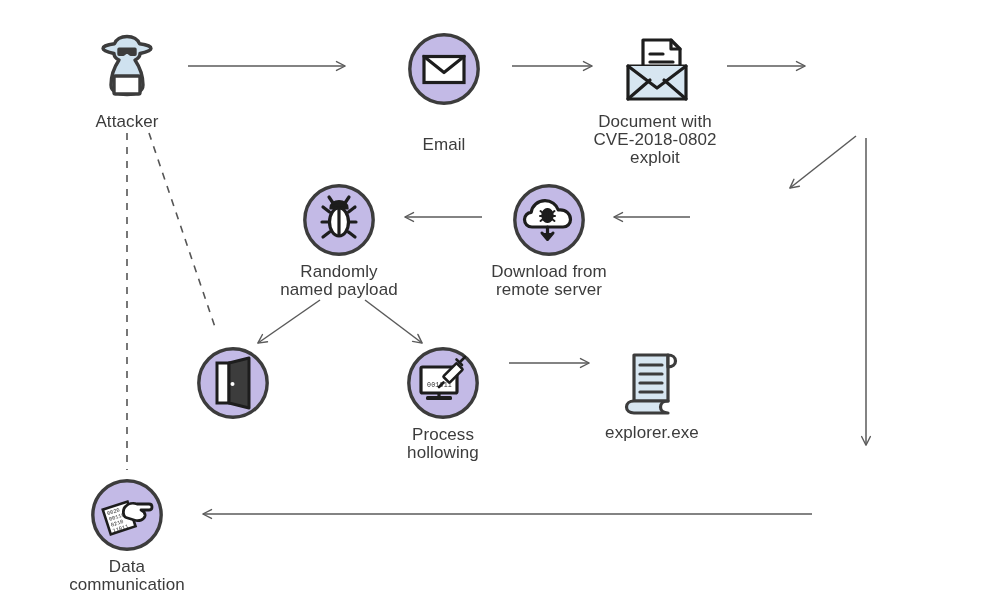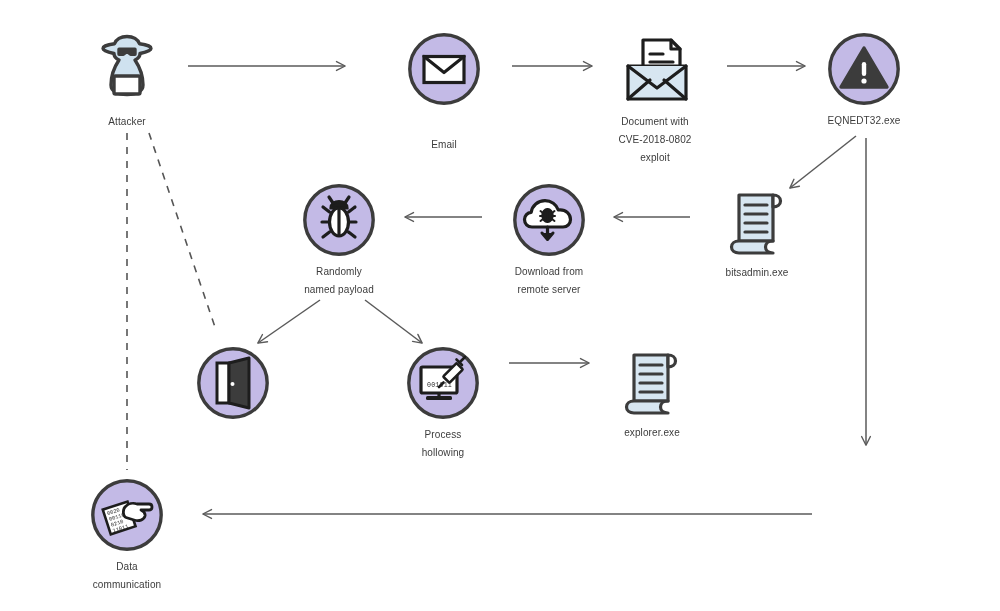--- a/index.html
+++ b/index.html
@@ -25,21 +25,21 @@
     align-items: center;
   }
   .node-icon {
     width: 76px;
     height: 76px;
     position: relative;
     display: block;
   }
   .node-label {
     margin-top: 5px;
-    font-size: 10px;
+    font-size: 17px;
     line-height: 18px;
     color: #3c3c3c;
     font-family: "Liberation Sans", sans-serif;
     white-space: pre-line;
     letter-spacing: 0.1px;
   }
   #edges {
     position: absolute;
     left: 0; top: 0;
     width: 1000px; height: 611px;
@@ -135,50 +135,21 @@
           <path d="M11,34 L40,56 L69,34" fill="#d7e6f1"></path>
           <path d="M11,67 L33,48 M69,67 L47,48" fill="none"></path>
         </g>
       </svg>
     </div>
     <div class="node-label">Document with
 CVE-2018-0802
 exploit</div>
   </div>
 
-  <div class="node" style="left:864px; top:31px;">
-    <div class="node-icon">
-      <svg viewBox="0 0 76 76" width="76" height="76">
-        <circle cx="38" cy="38" r="34.2" fill="#c3bae6" stroke="#3c3c3c" stroke-width="3.4"></circle>
-        <path d="M38,17 L61,56 L15,56 Z" fill="#3c3c3c" stroke="#3c3c3c" stroke-width="3.4" stroke-linejoin="round"></path>
-        <rect x="35.8" y="31" width="4.4" height="14" rx="2.2" fill="#ffffff"></rect>
-        <circle cx="38" cy="50" r="2.6" fill="#ffffff"></circle>
-      </svg>
-    </div>
-    <div class="node-label">EQNEDT32.exe</div>
-  </div>
-
-  <div class="node" style="left:757px; top:183px;">
-    <div class="node-icon">
-      <svg viewBox="0 0 76 76" width="76" height="76">
-        <g stroke="#3c3c3c" stroke-width="3.2" stroke-linejoin="round" stroke-linecap="round">
-          <path d="M20,12 L54,12 L54,58 L20,58 Z" fill="#d7e6f1"></path>
-          <path d="M20,12 L54,58" stroke="none" fill="none"></path>
-          <path d="M54,12 C58.5,12 61.5,14.4 61.5,18 C61.5,21.6 58.5,24 54,24 L54,12 Z" fill="#ffffff"></path>
-          <path d="M20,58 C15.5,58 12.5,60.4 12.5,64 C12.5,67.6 15.5,70 20,70
-                   L54,70 C49.5,70 46.5,67.6 46.5,64 C46.5,60.4 49.5,58 54,58 Z" fill="#d7e6f1"></path>
-          <line x1="26" y1="22" x2="48" y2="22"></line>
-          <line x1="26" y1="31" x2="48" y2="31"></line>
-          <line x1="26" y1="40" x2="48" y2="40"></line>
-          <line x1="26" y1="49" x2="48" y2="49"></line>
-        </g>
-      </svg>
-    </div>
-    <div class="node-label">bitsadmin.exe</div>
-  </div>
+
 
   <div class="node" style="left:339px; top:182px;">
     <div class="node-icon">
       <svg viewBox="0 0 76 76" width="76" height="76">
         <circle cx="38" cy="38" r="34.2" fill="#c3bae6" stroke="#3c3c3c" stroke-width="3.4"></circle>
         <g stroke="#1d1d1d" stroke-width="3.2" stroke-linecap="round" fill="none">
 
           <path d="M30,26 C30,22 33.5,19.5 38,19.5 C42.5,19.5 46,22 46,26 Z" fill="#1d1d1d"></path>
 
           <path d="M32,21 L28,15"></path>

